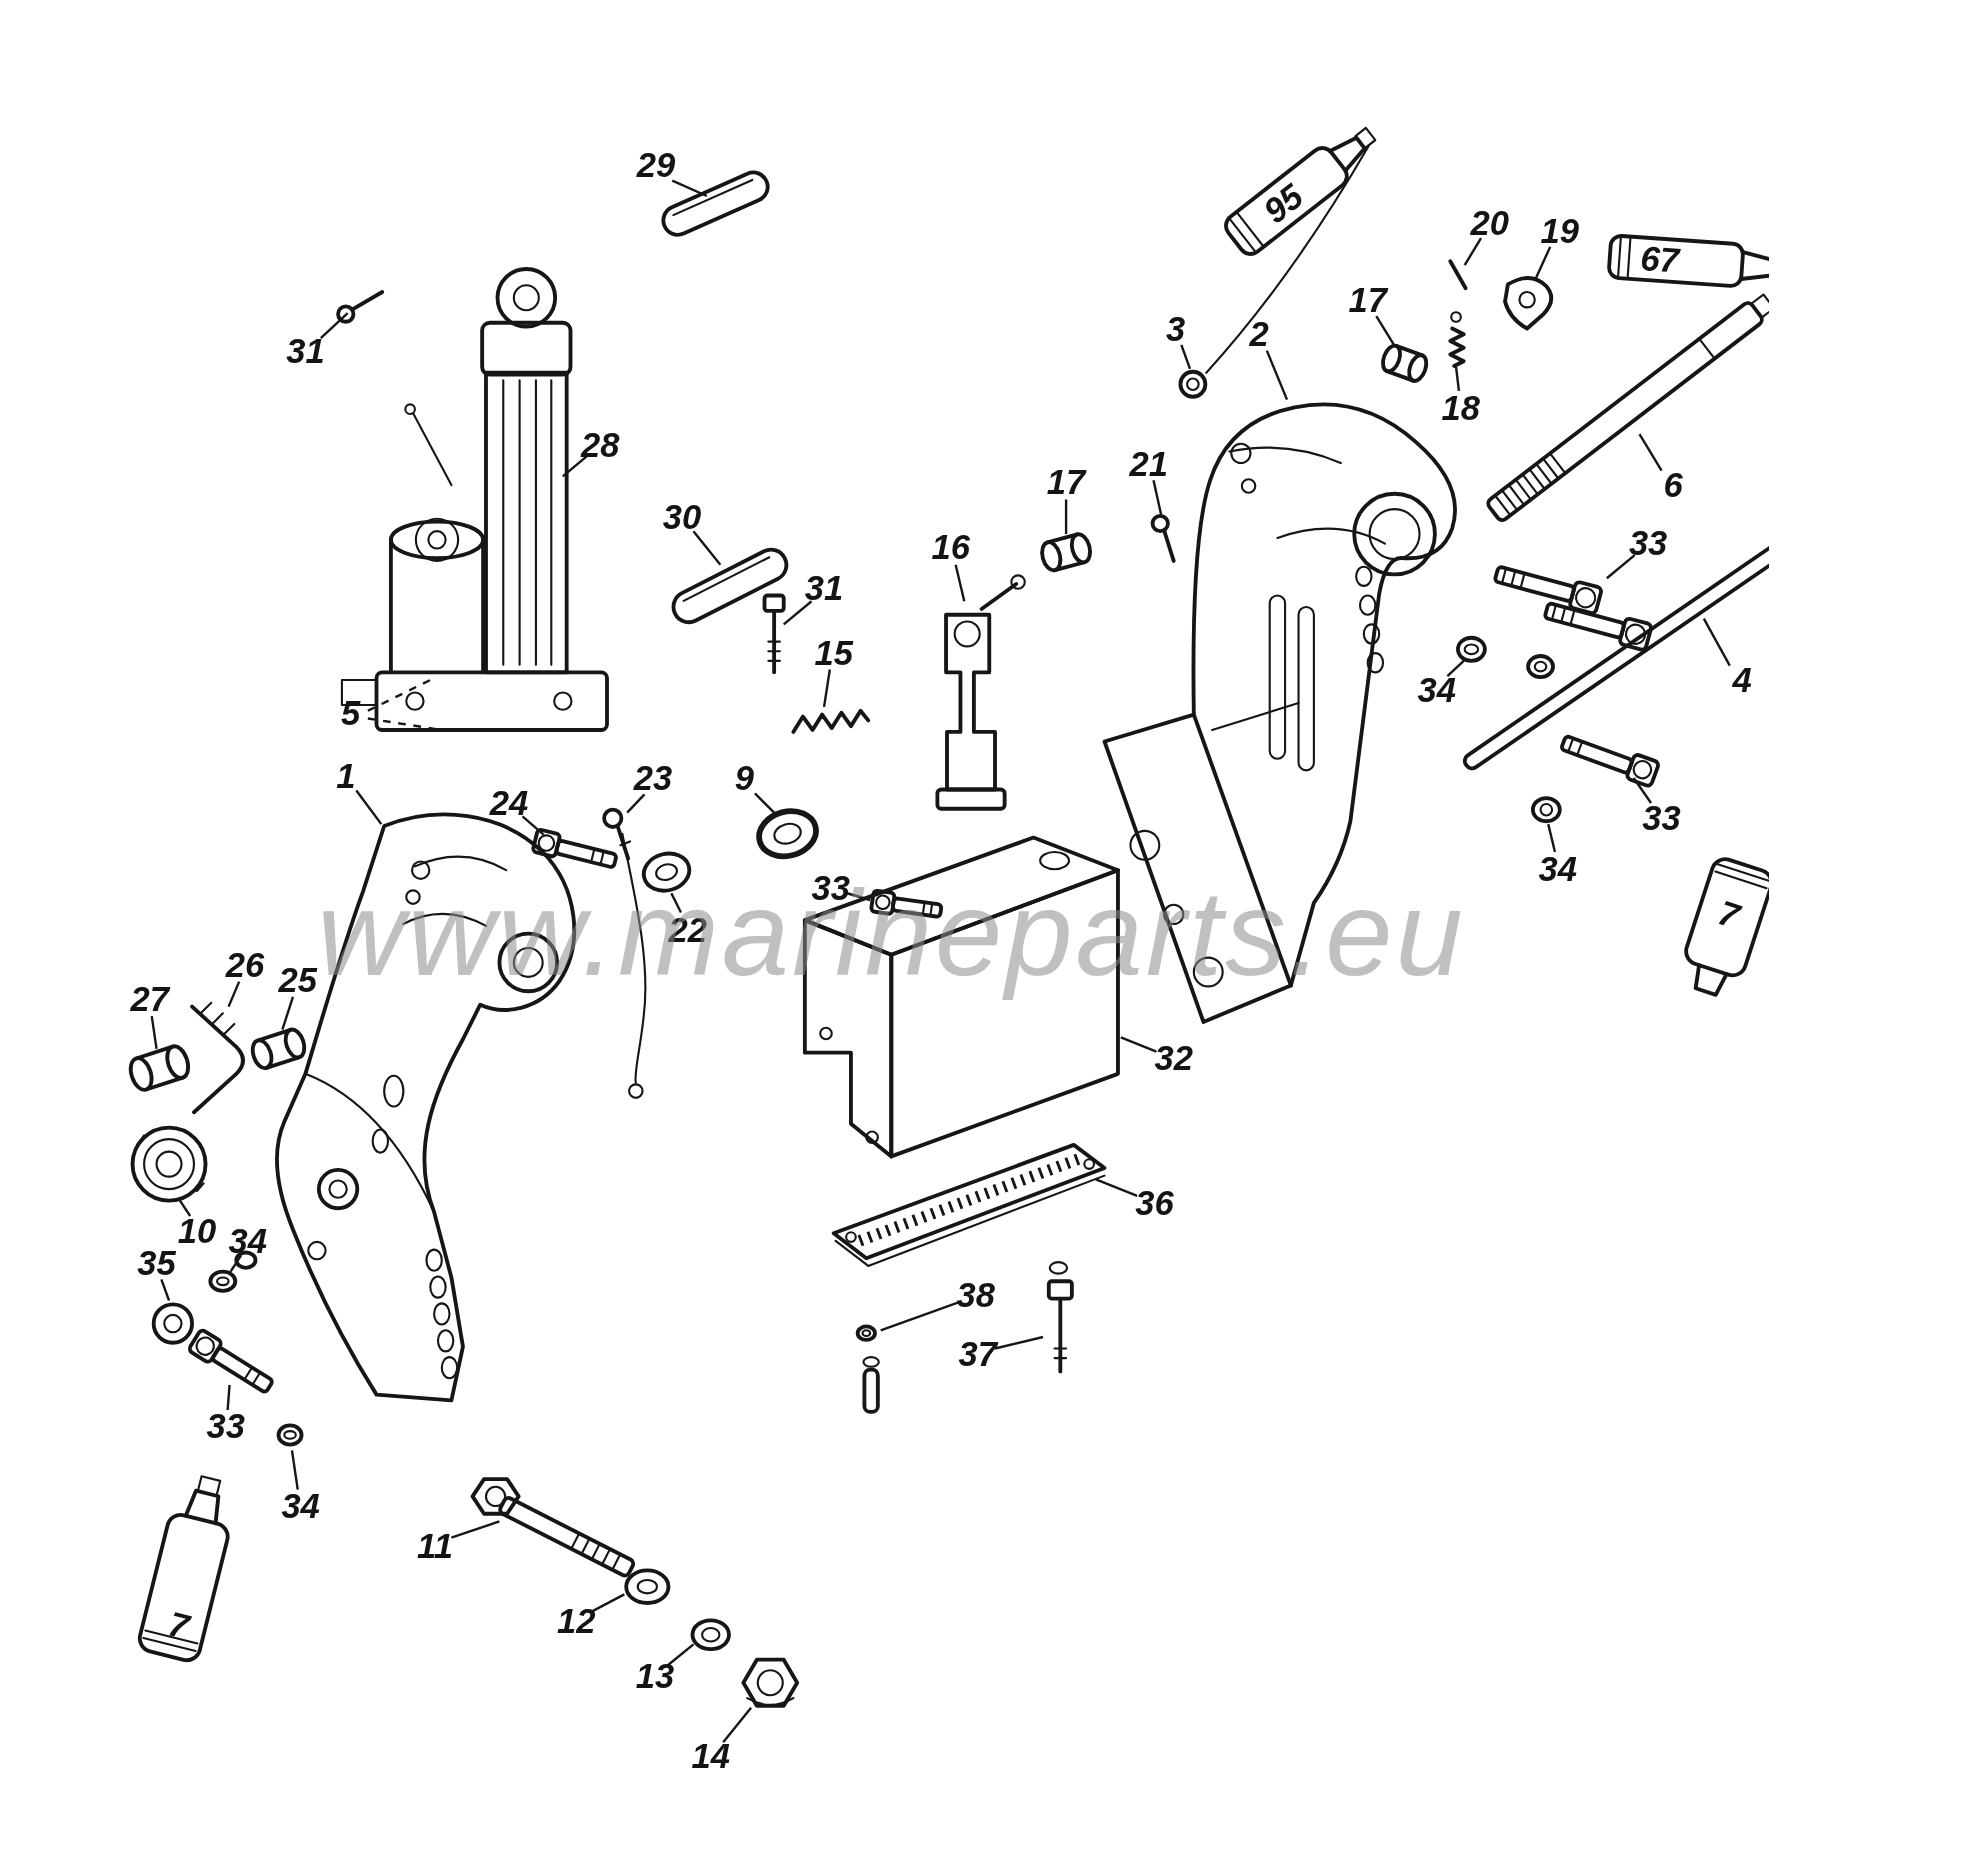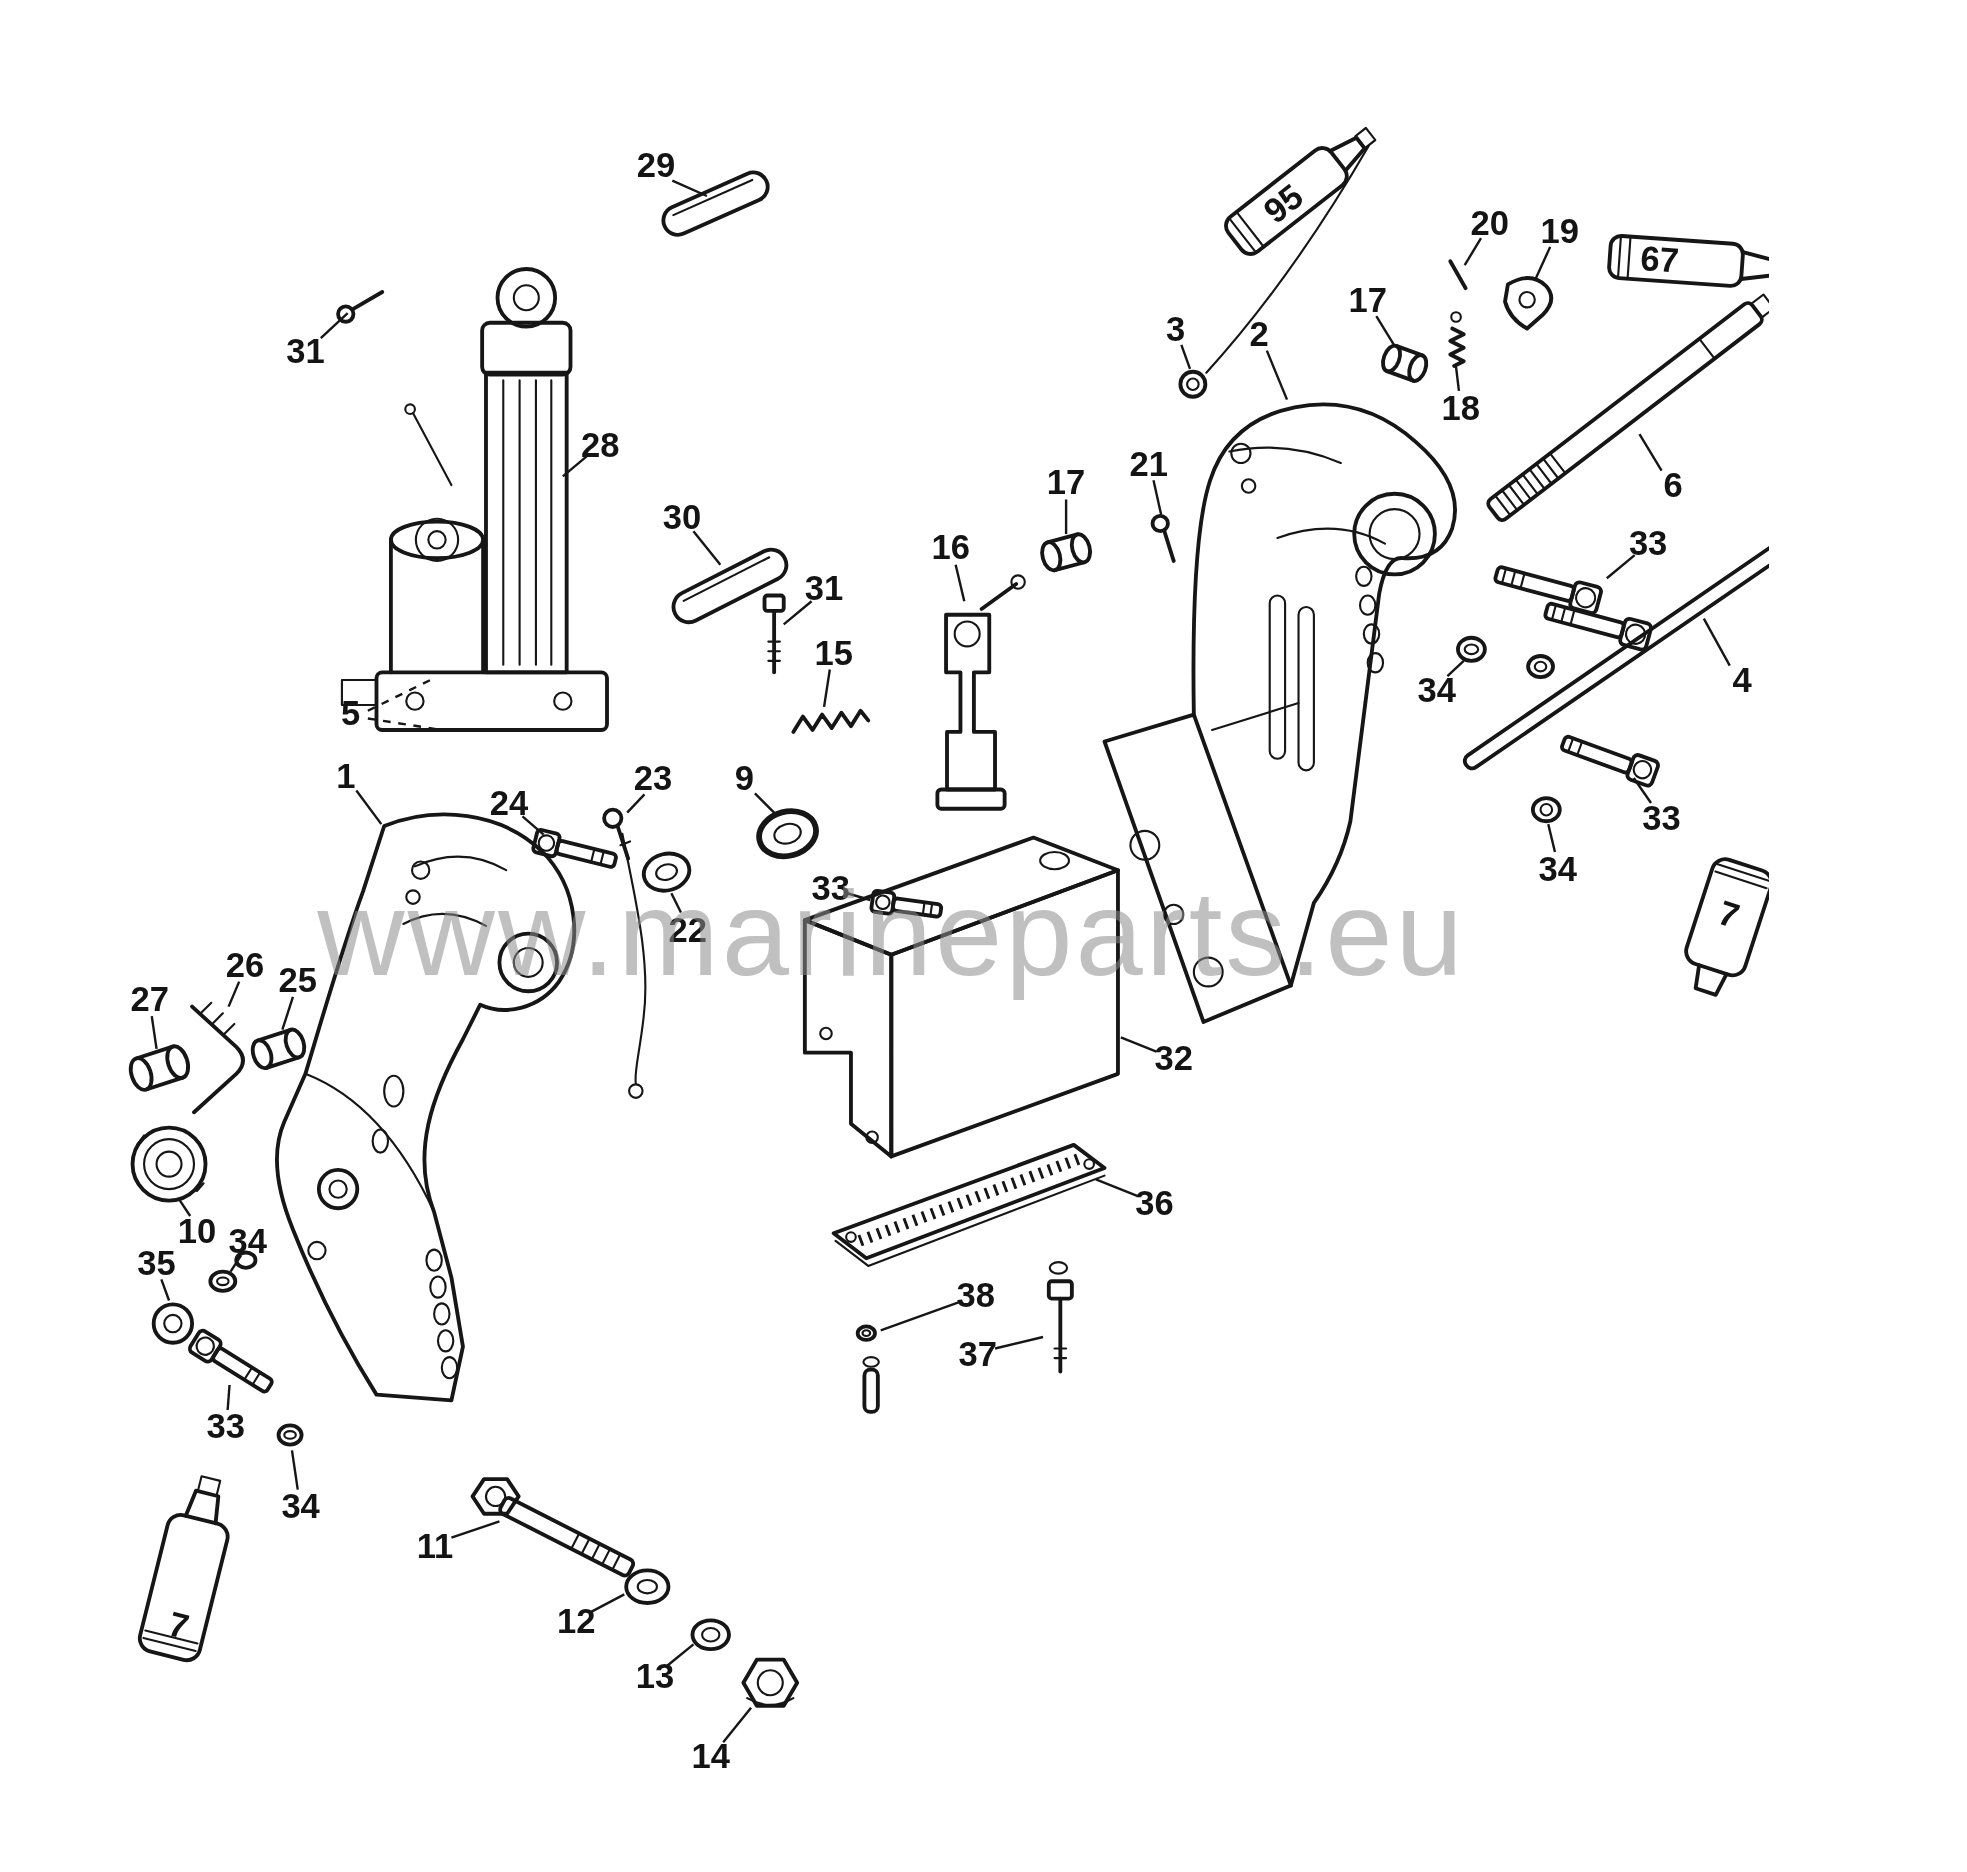--- a/index.html
+++ b/index.html
@@ -1,17 +1,17 @@
 <!DOCTYPE html>
 <html><head>
 <meta charset="utf-8">
 <style>
   html,body{margin:0;padding:0;background:#ffffff;}
   .stage{position:relative;width:1769px;height:1872px;background:#ffffff;overflow:hidden;
-         font-family:"Liberation Sans",sans-serif;}
+         font-family:"Liberation Sans",sans-serif;font-style:italic;}
   svg{position:absolute;left:0;top:0;}
   .ln{fill:none;stroke:#161616;stroke-width:4;stroke-linecap:round;stroke-linejoin:round;}
   .lnth{stroke-width:6;}
   .ln2{fill:none;stroke:#161616;stroke-width:2.2;stroke-linecap:round;stroke-linejoin:round;}
   .leader{stroke:#161616;stroke-width:2.5;}
   .leader.dashed{stroke-dasharray:8 8;}
   .hatch{stroke:#161616;stroke-width:12;stroke-dasharray:3 7;fill:none;}
   .callout{font-family:"Liberation Sans",sans-serif;font-weight:700;font-size:36px;
            fill:#141414;text-anchor:middle;dominant-baseline:central;}
   .wm{position:absolute;left:50%;top:863px;transform:translateX(-50%);

